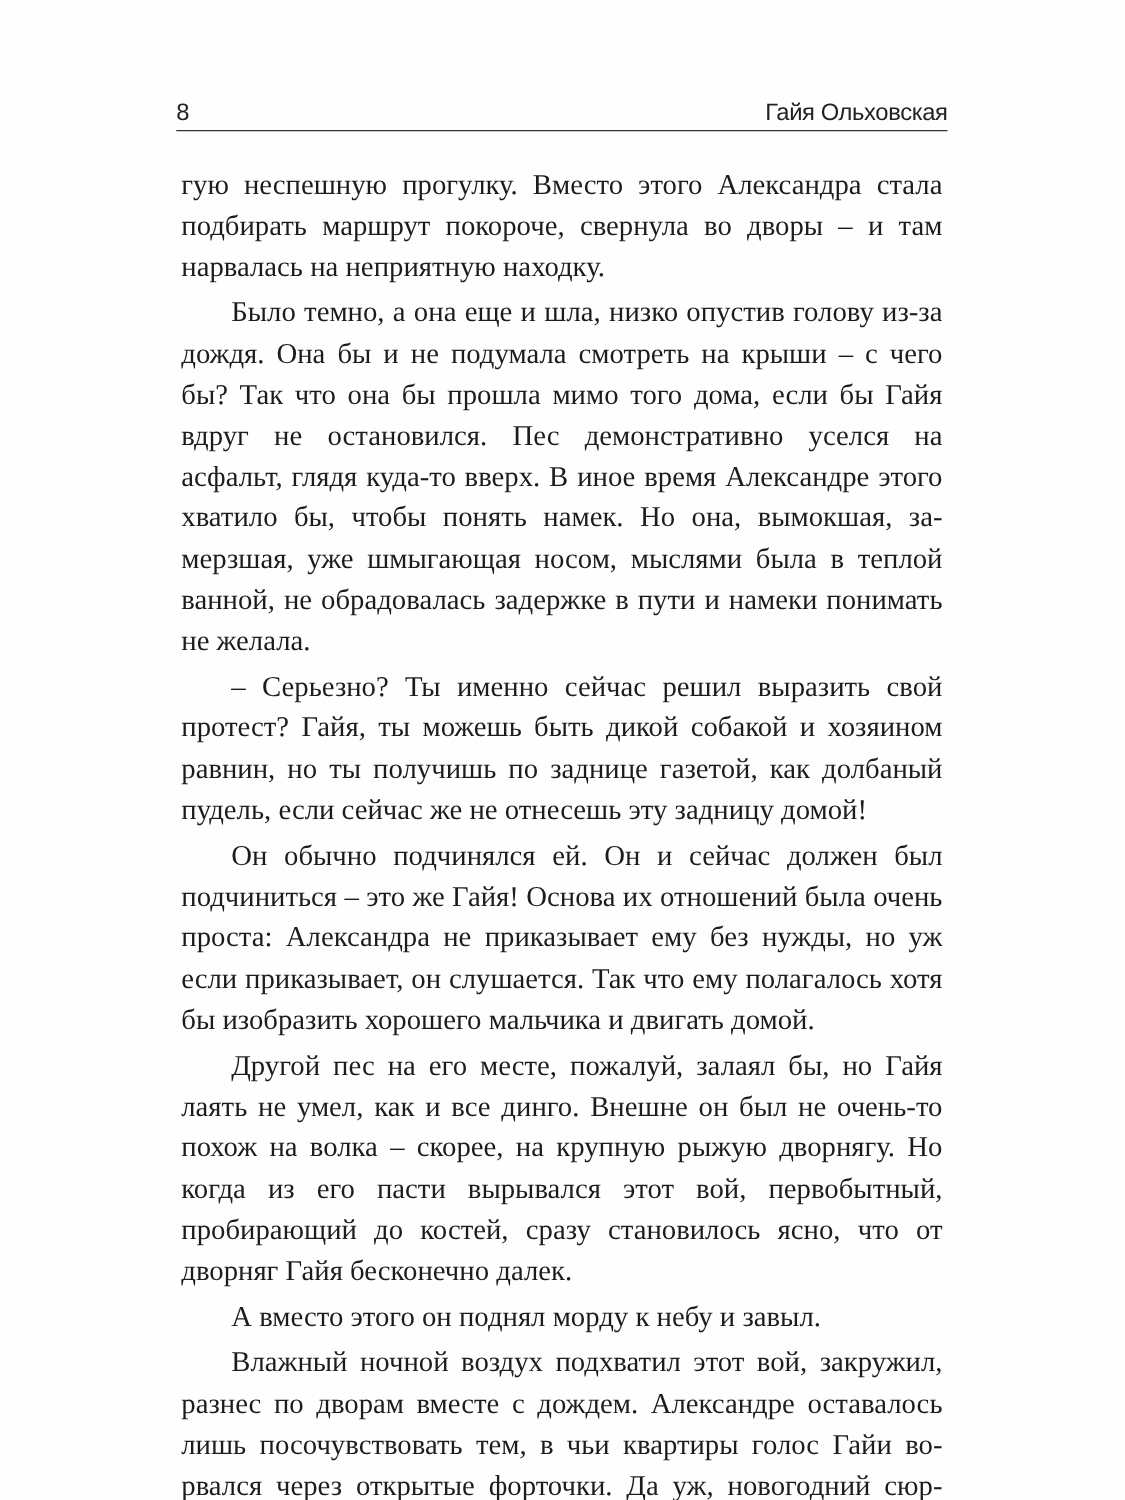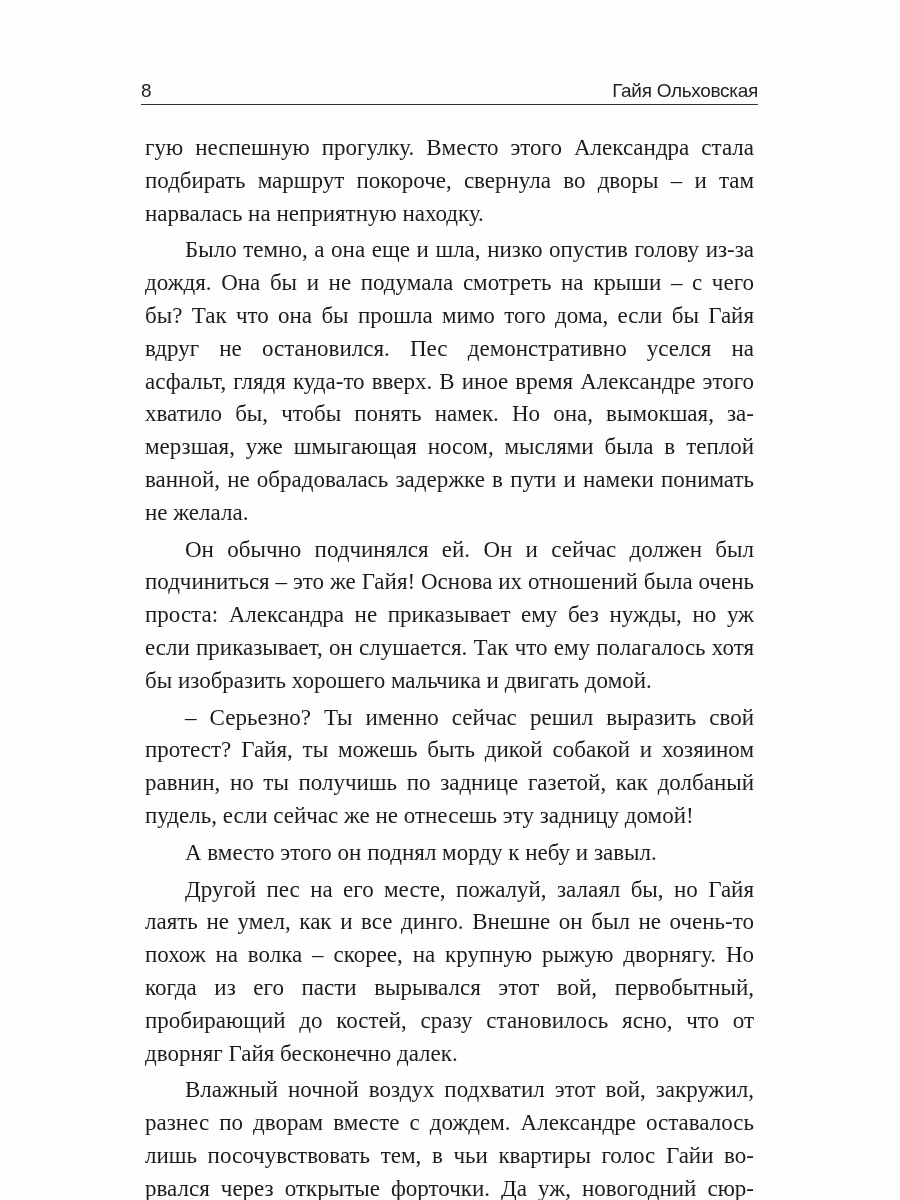--- a/index.html
+++ b/index.html
@@ -29,20 +29,20 @@
 <div class="page">
   <div class="running-head">
     <span>8</span>
     <span>Гайя Ольховская</span>
   </div>
   <div class="head-rule"></div>
 
   <div class="body-text">
     <p class="cont">гую неспешную прогулку. Вместо этого Александра стала подбирать маршрут покороче, свернула во дворы – и там нарвалась на неприятную находку.</p>
     <p>Было темно, а она еще и шла, низко опустив голову из-за дождя. Она бы и не подумала смотреть на крыши – с чего бы? Так что она бы прошла мимо того дома, если бы Гайя вдруг не остановился. Пес демонстративно уселся на асфальт, глядя куда-то вверх. В иное время Александре это­го хватило бы, чтобы понять намек. Но она, вымокшая, за­мерзшая, уже шмыгающая носом, мыслями была в теплой ванной, не обрадовалась задержке в пути и намеки пони­мать не желала.</p>
+    <p>– Серьезно? Ты именно сейчас решил выразить свой протест? Гайя, ты можешь быть дикой собакой и хозяином равнин, но ты получишь по заднице газетой, как долбаный пудель, если сейчас же не отнесешь эту задницу домой!</p>
     <p>Он обычно подчинялся ей. Он и сейчас должен был подчиниться – это же Гайя! Основа их отношений была очень проста: Александра не приказывает ему без нужды, но уж если приказывает, он слушается. Так что ему пола­галось хотя бы изобразить хорошего мальчика и двигать домой.</p>
-    <p>– Серьезно? Ты именно сейчас решил выразить свой протест? Гайя, ты можешь быть дикой собакой и хозяином равнин, но ты получишь по заднице газетой, как долбаный пудель, если сейчас же не отнесешь эту задницу домой!</p>
+    <p>Другой пес на его месте, пожалуй, залаял бы, но Гайя лаять не умел, как и все динго. Внешне он был не очень-то похож на волка – скорее, на крупную рыжую дворнягу. Но когда из его пасти вырывался этот вой, первобытный, пробирающий до костей, сразу становилось ясно, что от дворняг Гайя бесконечно далек.</p>
     <p>А вместо этого он поднял морду к небу и завыл.</p>
-    <p>Другой пес на его месте, пожалуй, залаял бы, но Гайя лаять не умел, как и все динго. Внешне он был не очень-то похож на волка – скорее, на крупную рыжую дворнягу. Но когда из его пасти вырывался этот вой, первобытный, пробирающий до костей, сразу становилось ясно, что от дворняг Гайя бесконечно далек.</p>
     <p>Влажный ночной воздух подхватил этот вой, закружил, разнес по дворам вместе с дождем. Александре оставалось лишь посочувствовать тем, в чьи квартиры голос Гайи во­рвался через открытые форточки. Да уж, новогодний сюр­приз для достопочтенных горожан, многие из которых вол­ков видели только на экране!</p>
 
   </div>
 </div>
 
 </body></html>

